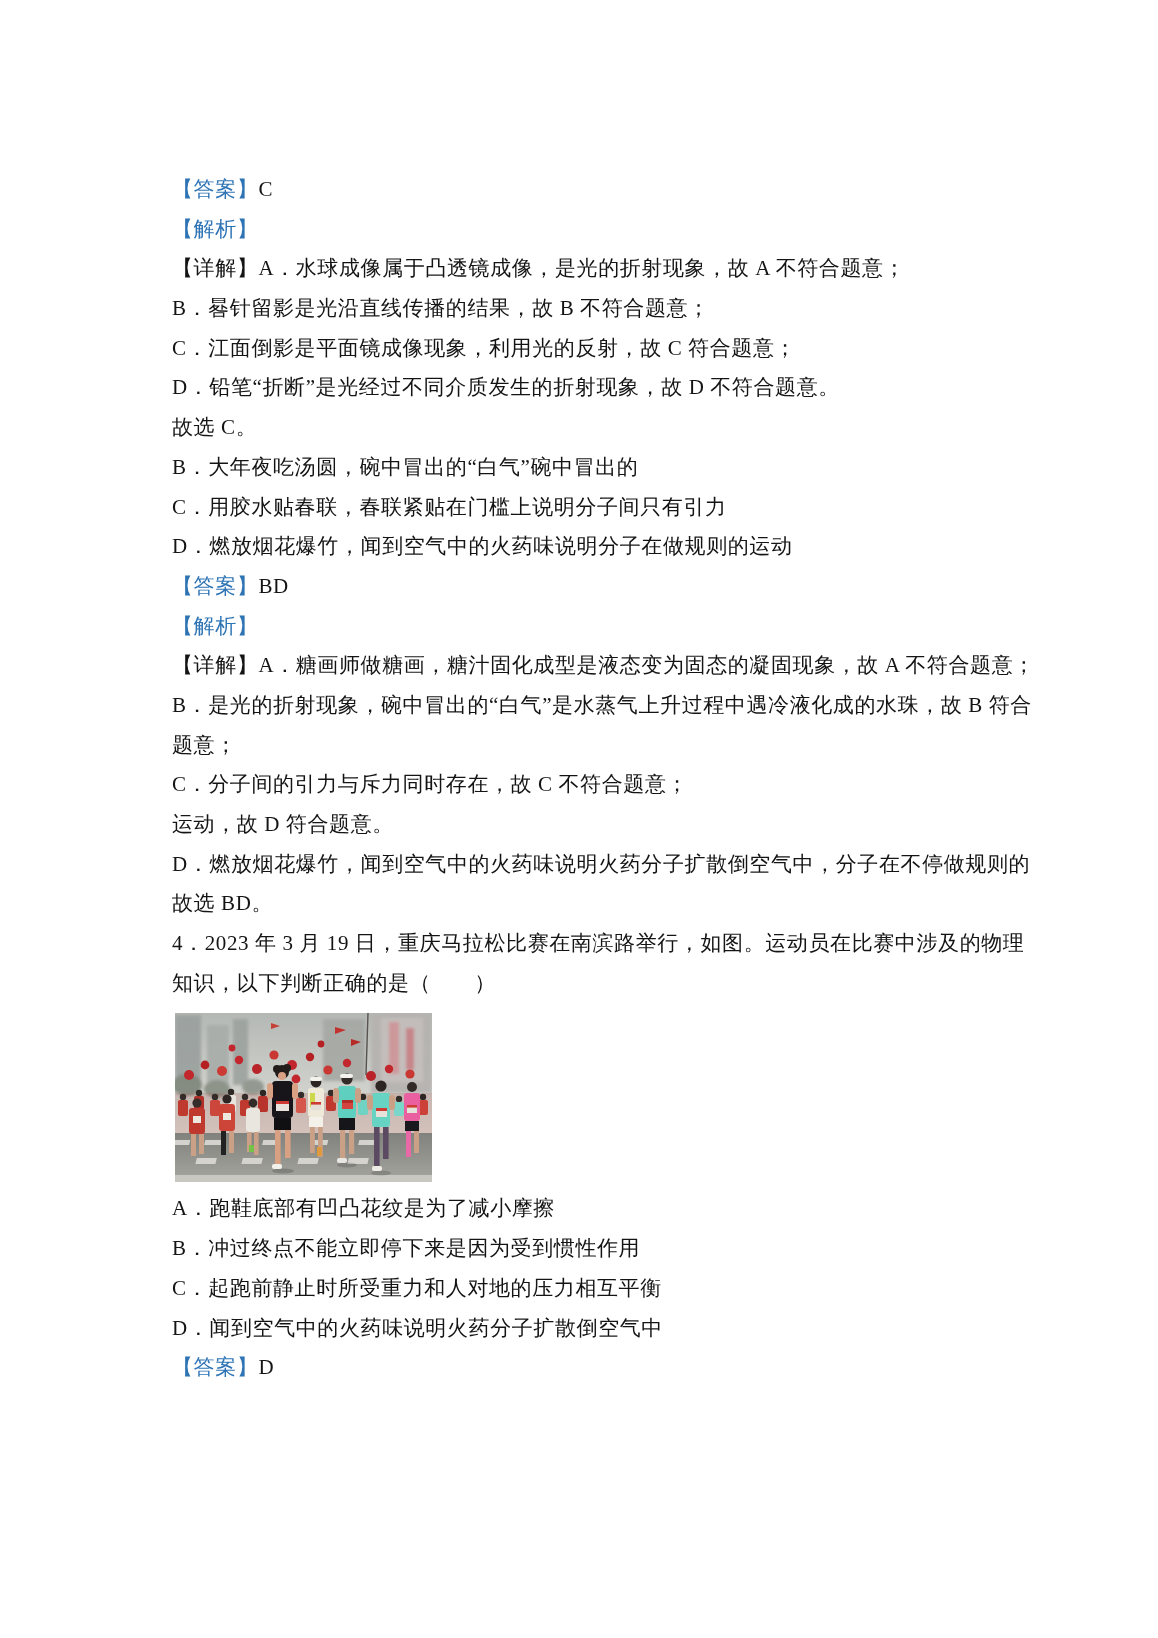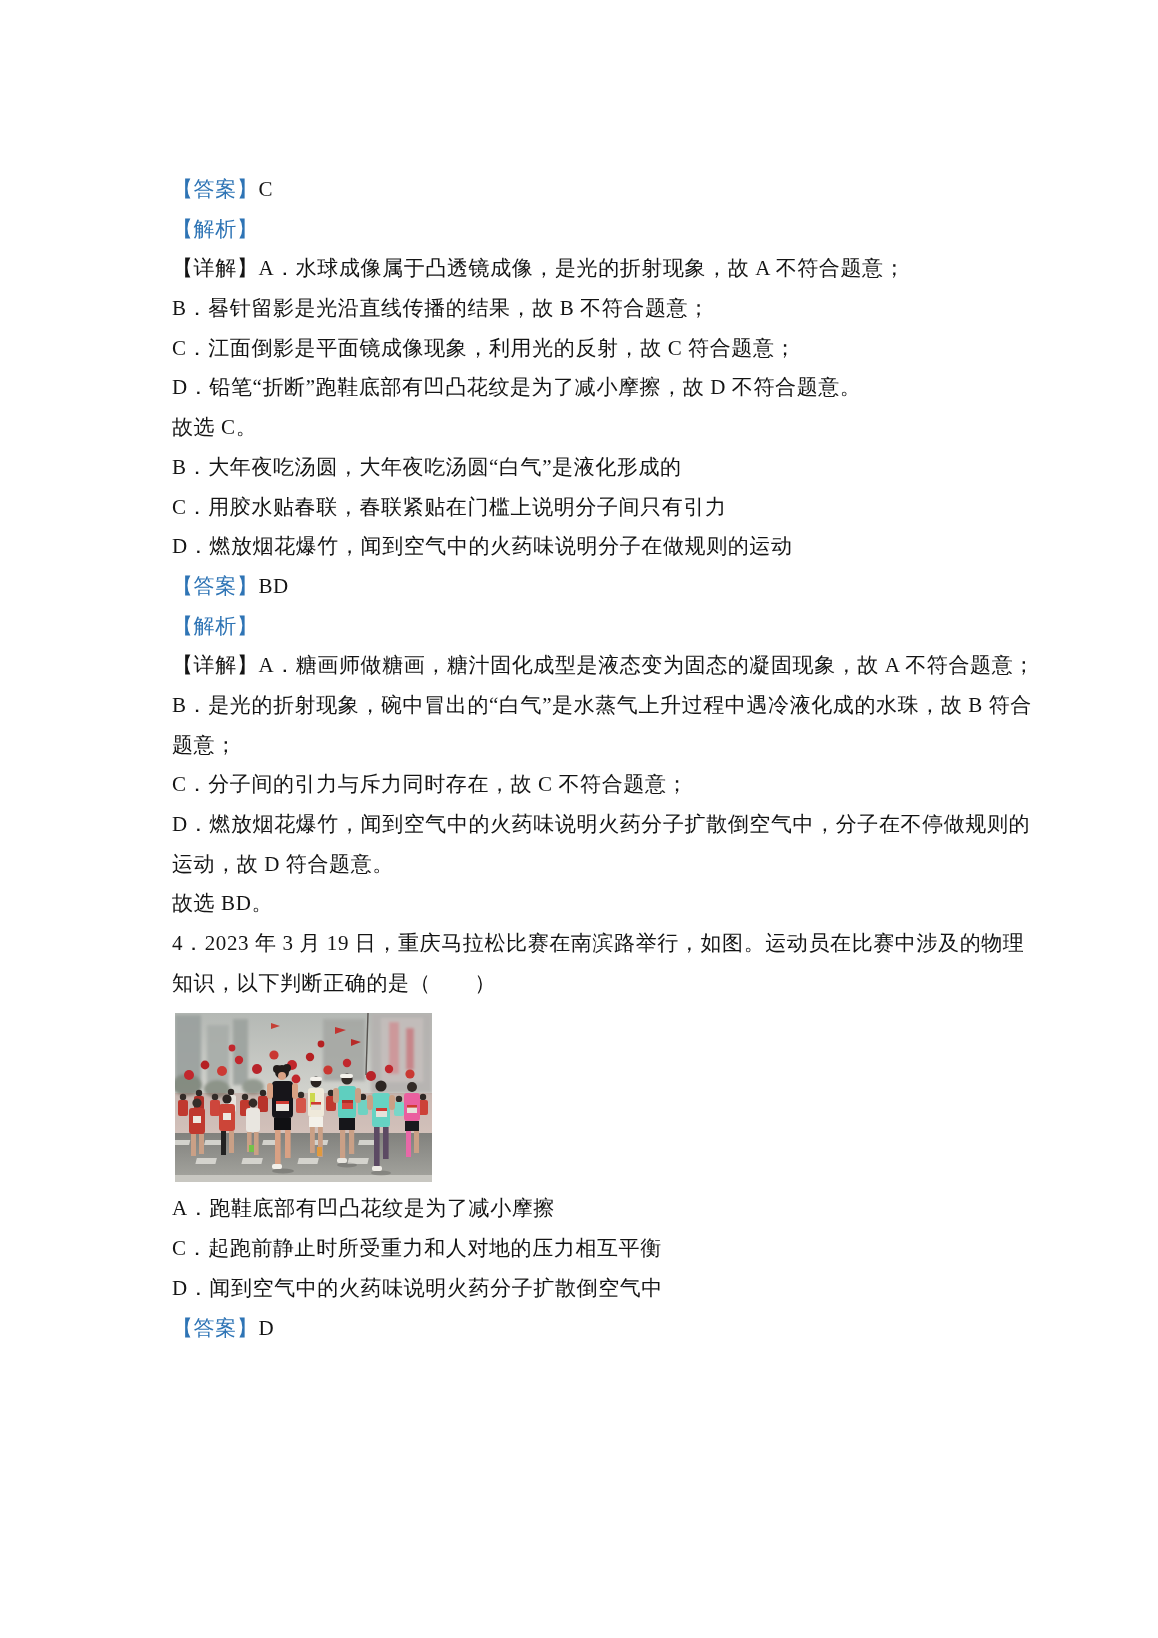--- a/index.html
+++ b/index.html
@@ -38,35 +38,35 @@
 <body>
 
 <div class="page">
   <div class="content">
 
     <div class="line"><span class="mk">【答案】</span><span>C</span></div>
     <div class="line"><span class="mk">【解析】</span><span></span></div>
     <div class="line"><span>【详解】A．水球成像属于凸透镜成像，是光的折射现象，故 A 不符合题意；</span></div>
     <div class="line"><span>B．晷针留影是光沿直线传播的结果，故 B 不符合题意；</span></div>
     <div class="line"><span>C．江面倒影是平面镜成像现象，利用光的反射，故 C 符合题意；</span></div>
-    <div class="line"><span>D．铅笔“折断”跑鞋底部有凹凸花纹是为了减小摩擦，故 D 不符合题意。</span></div>
+    <div class="line"><span>D．铅笔“折断”是光经过不同介质发生的折射现象，故 D 不符合题意。</span></div>
     <div class="line"><span>故选 C。</span></div>
 
-    <div class="line"><span>B．大年夜吃汤圆，大年夜吃汤圆“白气”是液化形成的</span></div>
+    <div class="line"><span>B．大年夜吃汤圆，碗中冒出的“白气”碗中冒出的</span></div>
     <div class="line"><span>C．用胶水贴春联，春联紧贴在门槛上说明分子间只有引力</span></div>
     <div class="line"><span>D．燃放烟花爆竹，闻到空气中的火药味说明分子在做规则的运动</span></div>
 
     <div class="line"><span class="mk">【答案】</span><span>BD</span></div>
     <div class="line"><span class="mk">【解析】</span><span></span></div>
     <div class="line"><span>【详解】A．糖画师做糖画，糖汁固化成型是液态变为固态的凝固现象，故 A 不符合题意；</span></div>
     <div class="line"><span>B．是光的折射现象，碗中冒出的“白气”是水蒸气上升过程中遇冷液化成的水珠，故 B 符合</span></div>
     <div class="line"><span>题意；</span></div>
     <div class="line"><span>C．分子间的引力与斥力同时存在，故 C 不符合题意；</span></div>
+    <div class="line"><span>运动，故 D 符合题意。</span></div>
     <div class="line"><span>D．燃放烟花爆竹，闻到空气中的火药味说明火药分子扩散倒空气中，分子在不停做规则的</span></div>
-    <div class="line"><span>运动，故 D 符合题意。</span></div>
     <div class="line"><span>故选 BD。</span></div>
 
     <div class="line"><span>4．2023 年 3 月 19 日，重庆马拉松比赛在南滨路举行，如图。运动员在比赛中涉及的物理</span></div>
     <div class="line"><span>知识，以下判断正确的是（　　）</span></div>
 
     <div class="figure-wrap">
       <svg width="257" height="169" viewBox="0 0 257 169" xmlns="http://www.w3.org/2000/svg" role="img">
         <defs>
           <linearGradient id="gSky" x1="0" x2="0" y1="0" y2="1">
             <stop offset="0%" stop-color="#b4b8b4"></stop>
@@ -243,18 +243,19 @@
           <rect x="232" y="92" width="10" height="8" fill="#e6e2da"></rect>
             <rect x="232" y="92" width="10" height="2.6" fill="#cf3a32"></rect>
           <rect x="230" y="108" width="14" height="10" fill="#1a1a1e"></rect>
           <rect x="231" y="118" width="5" height="26" fill="#e868a8"></rect>
             <rect x="239" y="118" width="5" height="22" fill="#caa086"></rect>
         </g>
       </svg>
     </div>
 
     <div class="line"><span>A．跑鞋底部有凹凸花纹是为了减小摩擦</span></div>
+    <div class="line"><span>B．冲过终点不能立即停下来是因为受到惯性作用</span></div>
     <div class="line"><span>C．起跑前静止时所受重力和人对地的压力相互平衡</span></div>
     <div class="line"><span>D．闻到空气中的火药味说明火药分子扩散倒空气中</span></div>
     <div class="line"><span class="mk">【答案】</span><span>D</span></div>
 
   </div>
 </div>
 
 </body></html>

